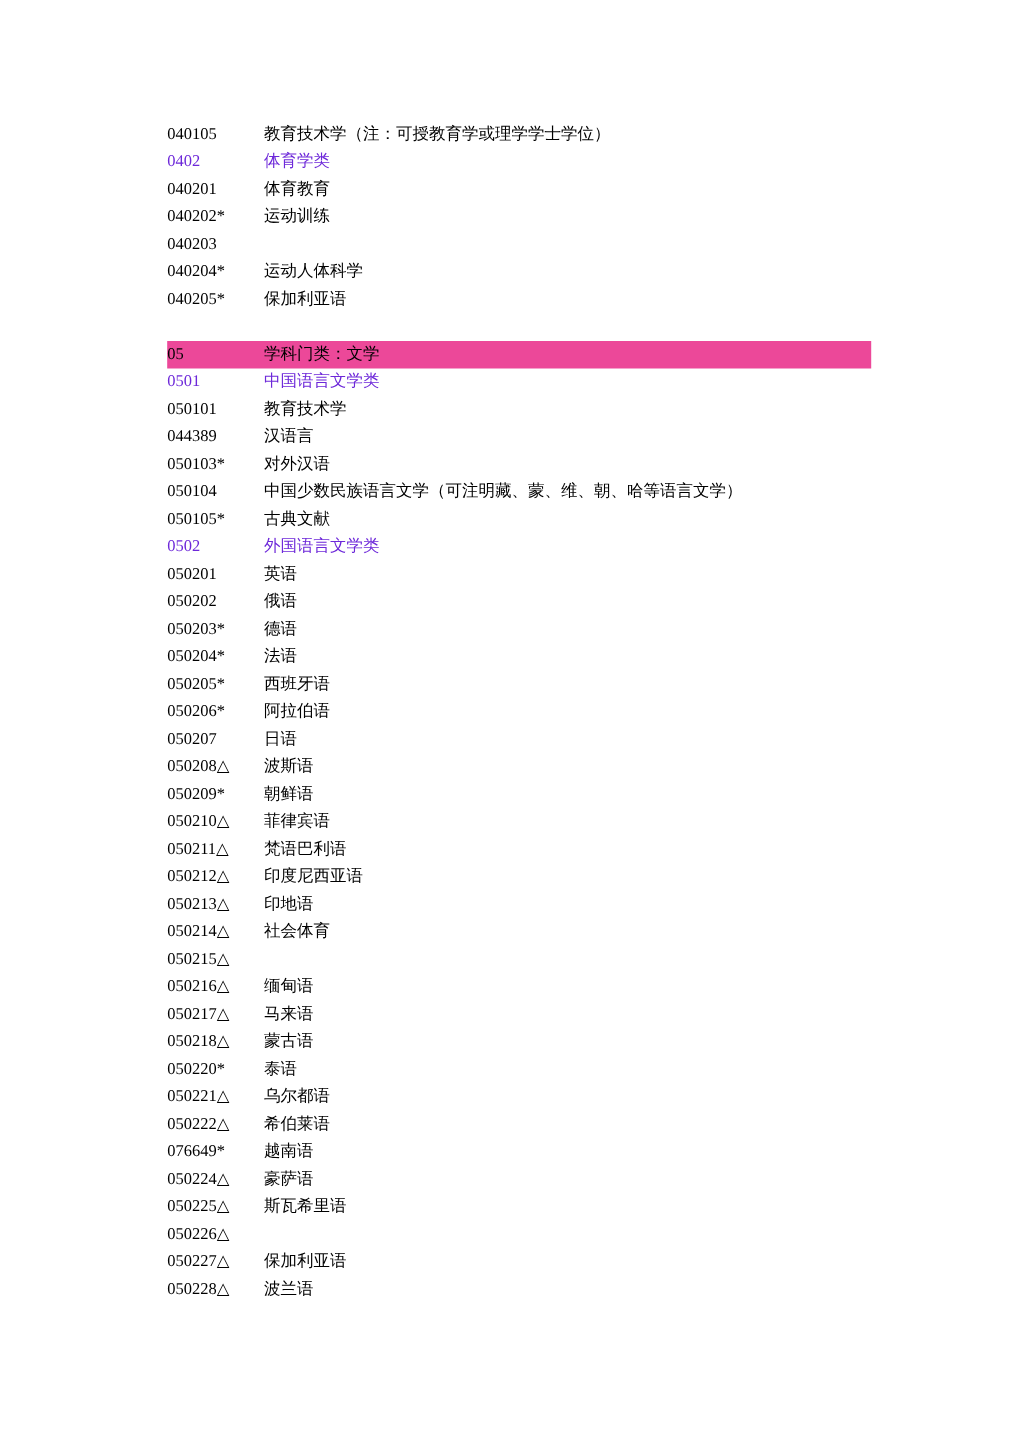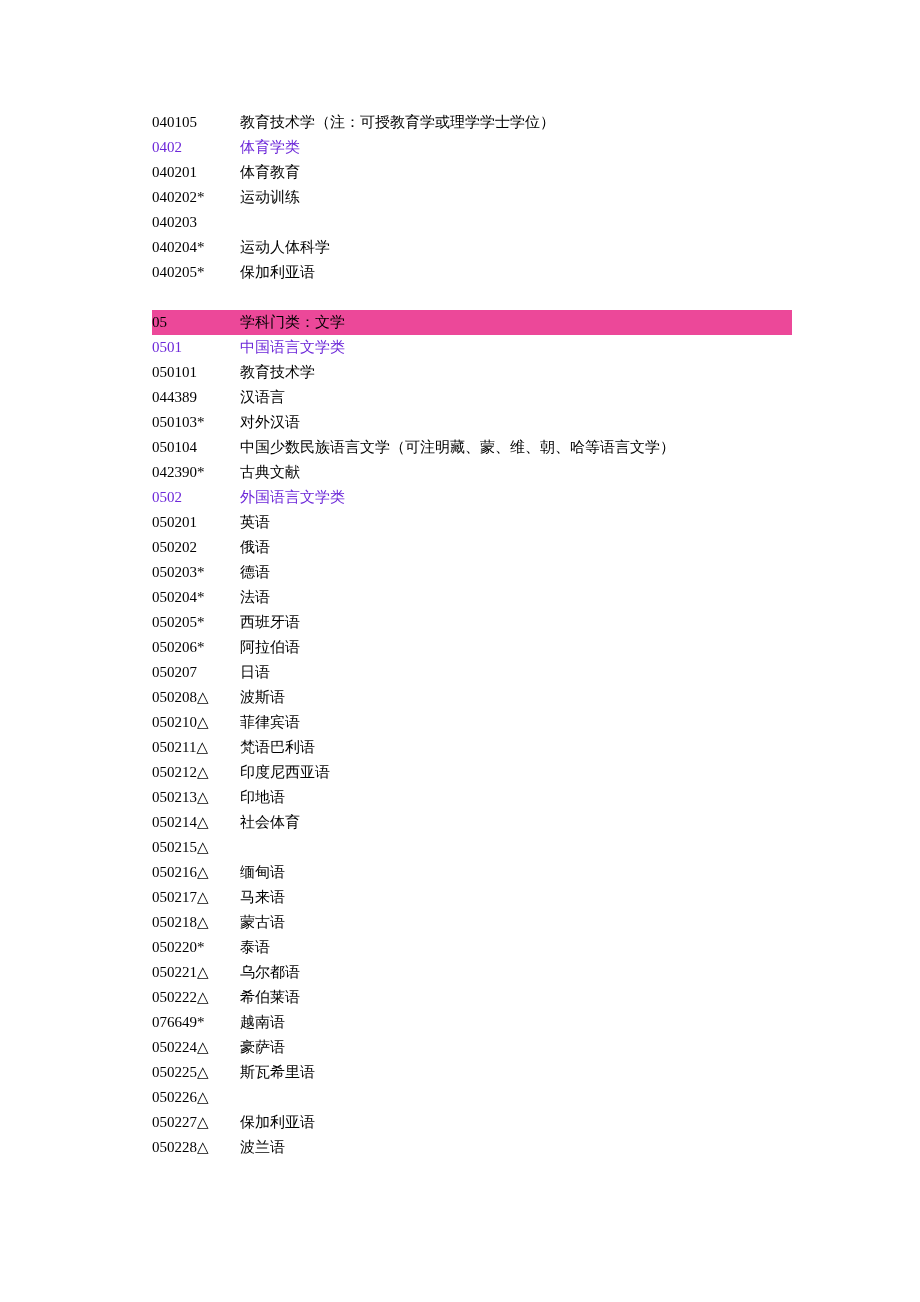--- a/index.html
+++ b/index.html
@@ -90,21 +90,21 @@
     </div>
     <div class="row">
       <span class="code">050103*</span>
       <span class="name">对外汉语</span>
     </div>
     <div class="row">
       <span class="code">050104</span>
       <span class="name">中国少数民族语言文学（可注明藏、蒙、维、朝、哈等语言文学）</span>
     </div>
     <div class="row">
-      <span class="code">042390*</span>
+      <span class="code">050105*</span>
       <span class="name">古典文献</span>
     </div>
     <div class="row">
       <span class="code red">0502</span>
       <span class="name red">外国语言文学类</span>
     </div>
     <div class="row">
       <span class="code">050201</span>
       <span class="name">英语</span>
     </div>
@@ -128,20 +128,24 @@
       <span class="code">050206*</span>
       <span class="name">阿拉伯语</span>
     </div>
     <div class="row">
       <span class="code">050207</span>
       <span class="name">日语</span>
     </div>
     <div class="row">
       <span class="code">050208△</span>
       <span class="name">波斯语</span>
+    </div>
+    <div class="row">
+      <span class="code">050209*</span>
+      <span class="name">朝鲜语</span>
     </div>
     <div class="row">
       <span class="code">050210△</span>
       <span class="name">菲律宾语</span>
     </div>
     <div class="row">
       <span class="code">050211△</span>
       <span class="name">梵语巴利语</span>
     </div>
     <div class="row">

